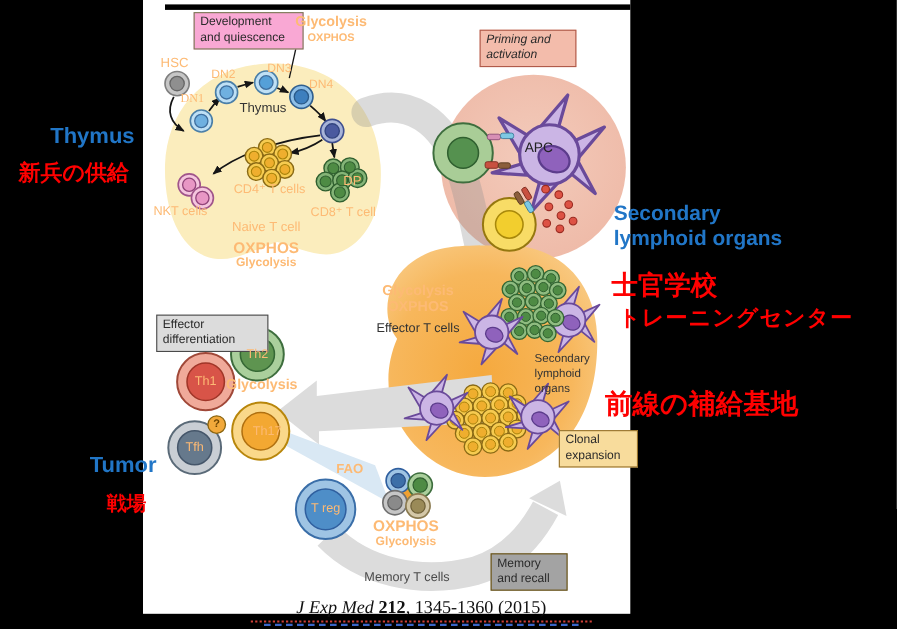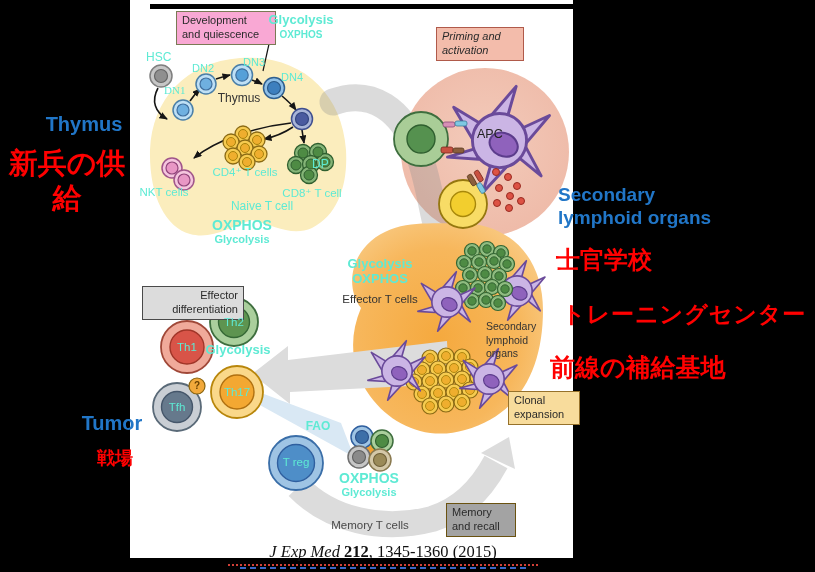--- a/index.html
+++ b/index.html
@@ -1,29 +1,29 @@
 <!DOCTYPE html>
 <html><head>
 <meta charset="utf-8">
 <style>
   html,body{margin:0;padding:0;background:#000;}
   .stage{position:relative;width:815px;height:572px;background:#000;overflow:hidden;
          font-family:"Liberation Sans","DejaVu Sans",sans-serif;}
   .panel{position:absolute;left:130px;top:0;width:443px;height:558px;background:#ffffff;}
   .topline{position:absolute;left:150px;top:4px;width:423px;height:5px;background:#000;}
   svg.art{position:absolute;left:0;top:0;width:815px;height:572px;}
-  .lbl{position:absolute;color:#5eead4;white-space:pre-line;line-height:1.15;}
+  .lbl{position:absolute;color:#fdba74;white-space:pre-line;line-height:1.15;}
   .c{text-align:center;}
   .b{font-weight:bold;}
   .gray{color:#4a4a4a;}
   .mid{color:#333;}
   .box{position:absolute;font-size:11px;line-height:1.25;padding:2px 5px;color:#2a2a2a;white-space:pre-line;}
   .dev{background:#f9a8d4;border:1.5px solid #7a7a55;}
   .prim{background:#F3BCAB;border:1.5px solid #B05A4A;}
-  .effb{background:#DCDCDC;border:1.5px solid #4a4a4a;text-align:right;}
+  .effb{background:#DCDCDC;border:1.5px solid #4a4a4a;}
   .clon{background:#F8DC9C;border:1.5px solid #96712a;}
   .memb{background:#a3a3a3;border:1.5px solid #6a5210;}
   .ann{position:absolute;font-weight:bold;white-space:pre-line;line-height:1.2;}
   .blue{color:#2176C7;}
   .red{color:#FF0000;}
   .cit{position:absolute;left:228px;top:542px;width:310px;text-align:center;
        font-family:"Liberation Serif","DejaVu Serif",serif;font-size:16.5px;color:#111;}
   .cit .it{font-style:italic;}
   .cit .bv{font-weight:bold;}
   .sq-red{height:0;border-top:2px dotted #D04038;margin-top:2px;}
@@ -351,40 +351,40 @@
   <div class="lbl" style="left:146px;top:51px;width:36px;font-size:12px;">HSC</div>
   <div class="lbl" style="left:164px;top:84px;width:36px;font-size:11px;font-family:Liberation Serif, serif;">DN1</div>
   <div class="lbl" style="left:192px;top:62px;width:36px;font-size:11px;">DN2</div>
   <div class="lbl" style="left:243px;top:56px;width:36px;font-size:11px;">DN3</div>
   <div class="lbl" style="left:281px;top:71px;width:36px;font-size:11px;">DN4</div>
   <div class="lbl mid c" style="left:208px;top:92px;width:62px;font-size:12px;">Thymus</div>
   <div class="lbl" style="left:312px;top:112px;width:28px;font-size:12px;margin-top:46px;">DP</div>
   <div class="lbl c" style="left:130px;top:186px;width:68px;font-size:11.5px;">NKT cells</div>
   <div class="lbl c" style="left:208px;top:166px;width:74px;font-size:11.5px;">CD4⁺ T cells</div>
   <div class="lbl c" style="left:278px;top:187px;width:68px;font-size:11.5px;">CD8⁺ T cell</div>
-  <div class="lbl c" style="left:205px;top:200px;width:74px;font-size:12px;margin-left:20px;">Naive T cell</div>
+  <div class="lbl c" style="left:205px;top:200px;width:74px;font-size:12px;">Naive T cell</div>
   <div class="lbl" style="left:477px;top:127px;width:42px;font-size:12.5px;color:#222;">APC</div>
   <div class="lbl mid c" style="left:338px;top:293px;width:84px;font-size:11.5px;">Effector T cells</div>
   <div class="lbl mid" style="left:486px;top:320px;width:60px;font-size:10.5px;line-height:1.3;">Secondary
 lymphoid
 organs</div>
   <div class="lbl c" style="left:216px;top:316px;width:36px;font-size:11.5px;">Th2</div>
   <div class="lbl c" style="left:169px;top:341px;width:36px;font-size:11.5px;">Th1</div>
-  <div class="lbl c" style="left:218px;top:386px;width:38px;font-size:11.5px;">Th17</div>
+  <div class="lbl c" style="left:218px;top:386px;width:38px;font-size:11.5px;text-align:right;">Th17</div>
   <div class="lbl c" style="left:159px;top:401px;width:36px;font-size:11.5px;">Tfh</div>
   <div class="lbl b c" style="left:190px;top:380px;width:14px;font-size:10px;color:#6a4200;">?</div>
   <div class="lbl c" style="left:276px;top:456px;width:40px;font-size:11.5px;">T reg</div>
   <div class="lbl gray c" style="left:328px;top:519px;width:84px;font-size:11.5px;">Memory T cells</div>
 
   <div class="ann blue c" style="left:34px;top:112px;width:100px;font-size:20px;">Thymus</div>
-  <div class="ann red c" style="left:0px;top:146px;width:134px;font-size:29px;">新兵の供給</div>
+  <div class="ann red c" style="left:0px;top:146px;width:134px;font-size:20px;">新兵の供給</div>
   <div class="ann blue" style="left:558px;top:184px;width:190px;font-size:19px;">Secondary
 lymphoid organs</div>
   <div class="ann red" style="left:556px;top:246px;width:150px;font-size:24px;">士官学校</div>
-  <div class="ann red" style="left:562px;top:277px;width:253px;font-size:23px;letter-spacing:1px;margin-top:24px;">トレーニングセンター</div>
+  <div class="ann red" style="left:562px;top:277px;width:253px;font-size:20px;letter-spacing:1px;">トレーニングセンター</div>
   <div class="ann red" style="left:550px;top:352px;width:260px;font-size:25px;">前線の補給基地</div>
   <div class="ann blue c" style="left:72px;top:411px;width:80px;font-size:20px;">Tumor</div>
   <div class="ann red c" style="left:80px;top:448px;width:70px;font-size:18px;">戦場</div>
 
   <div class="cit">
     <span class="it">J Exp Med </span><span class="bv">212</span><span>, 1345-1360 (2015)</span>
     <div class="sq-red"></div>
     <div class="sq-blue"></div>
   </div>
 </div>

